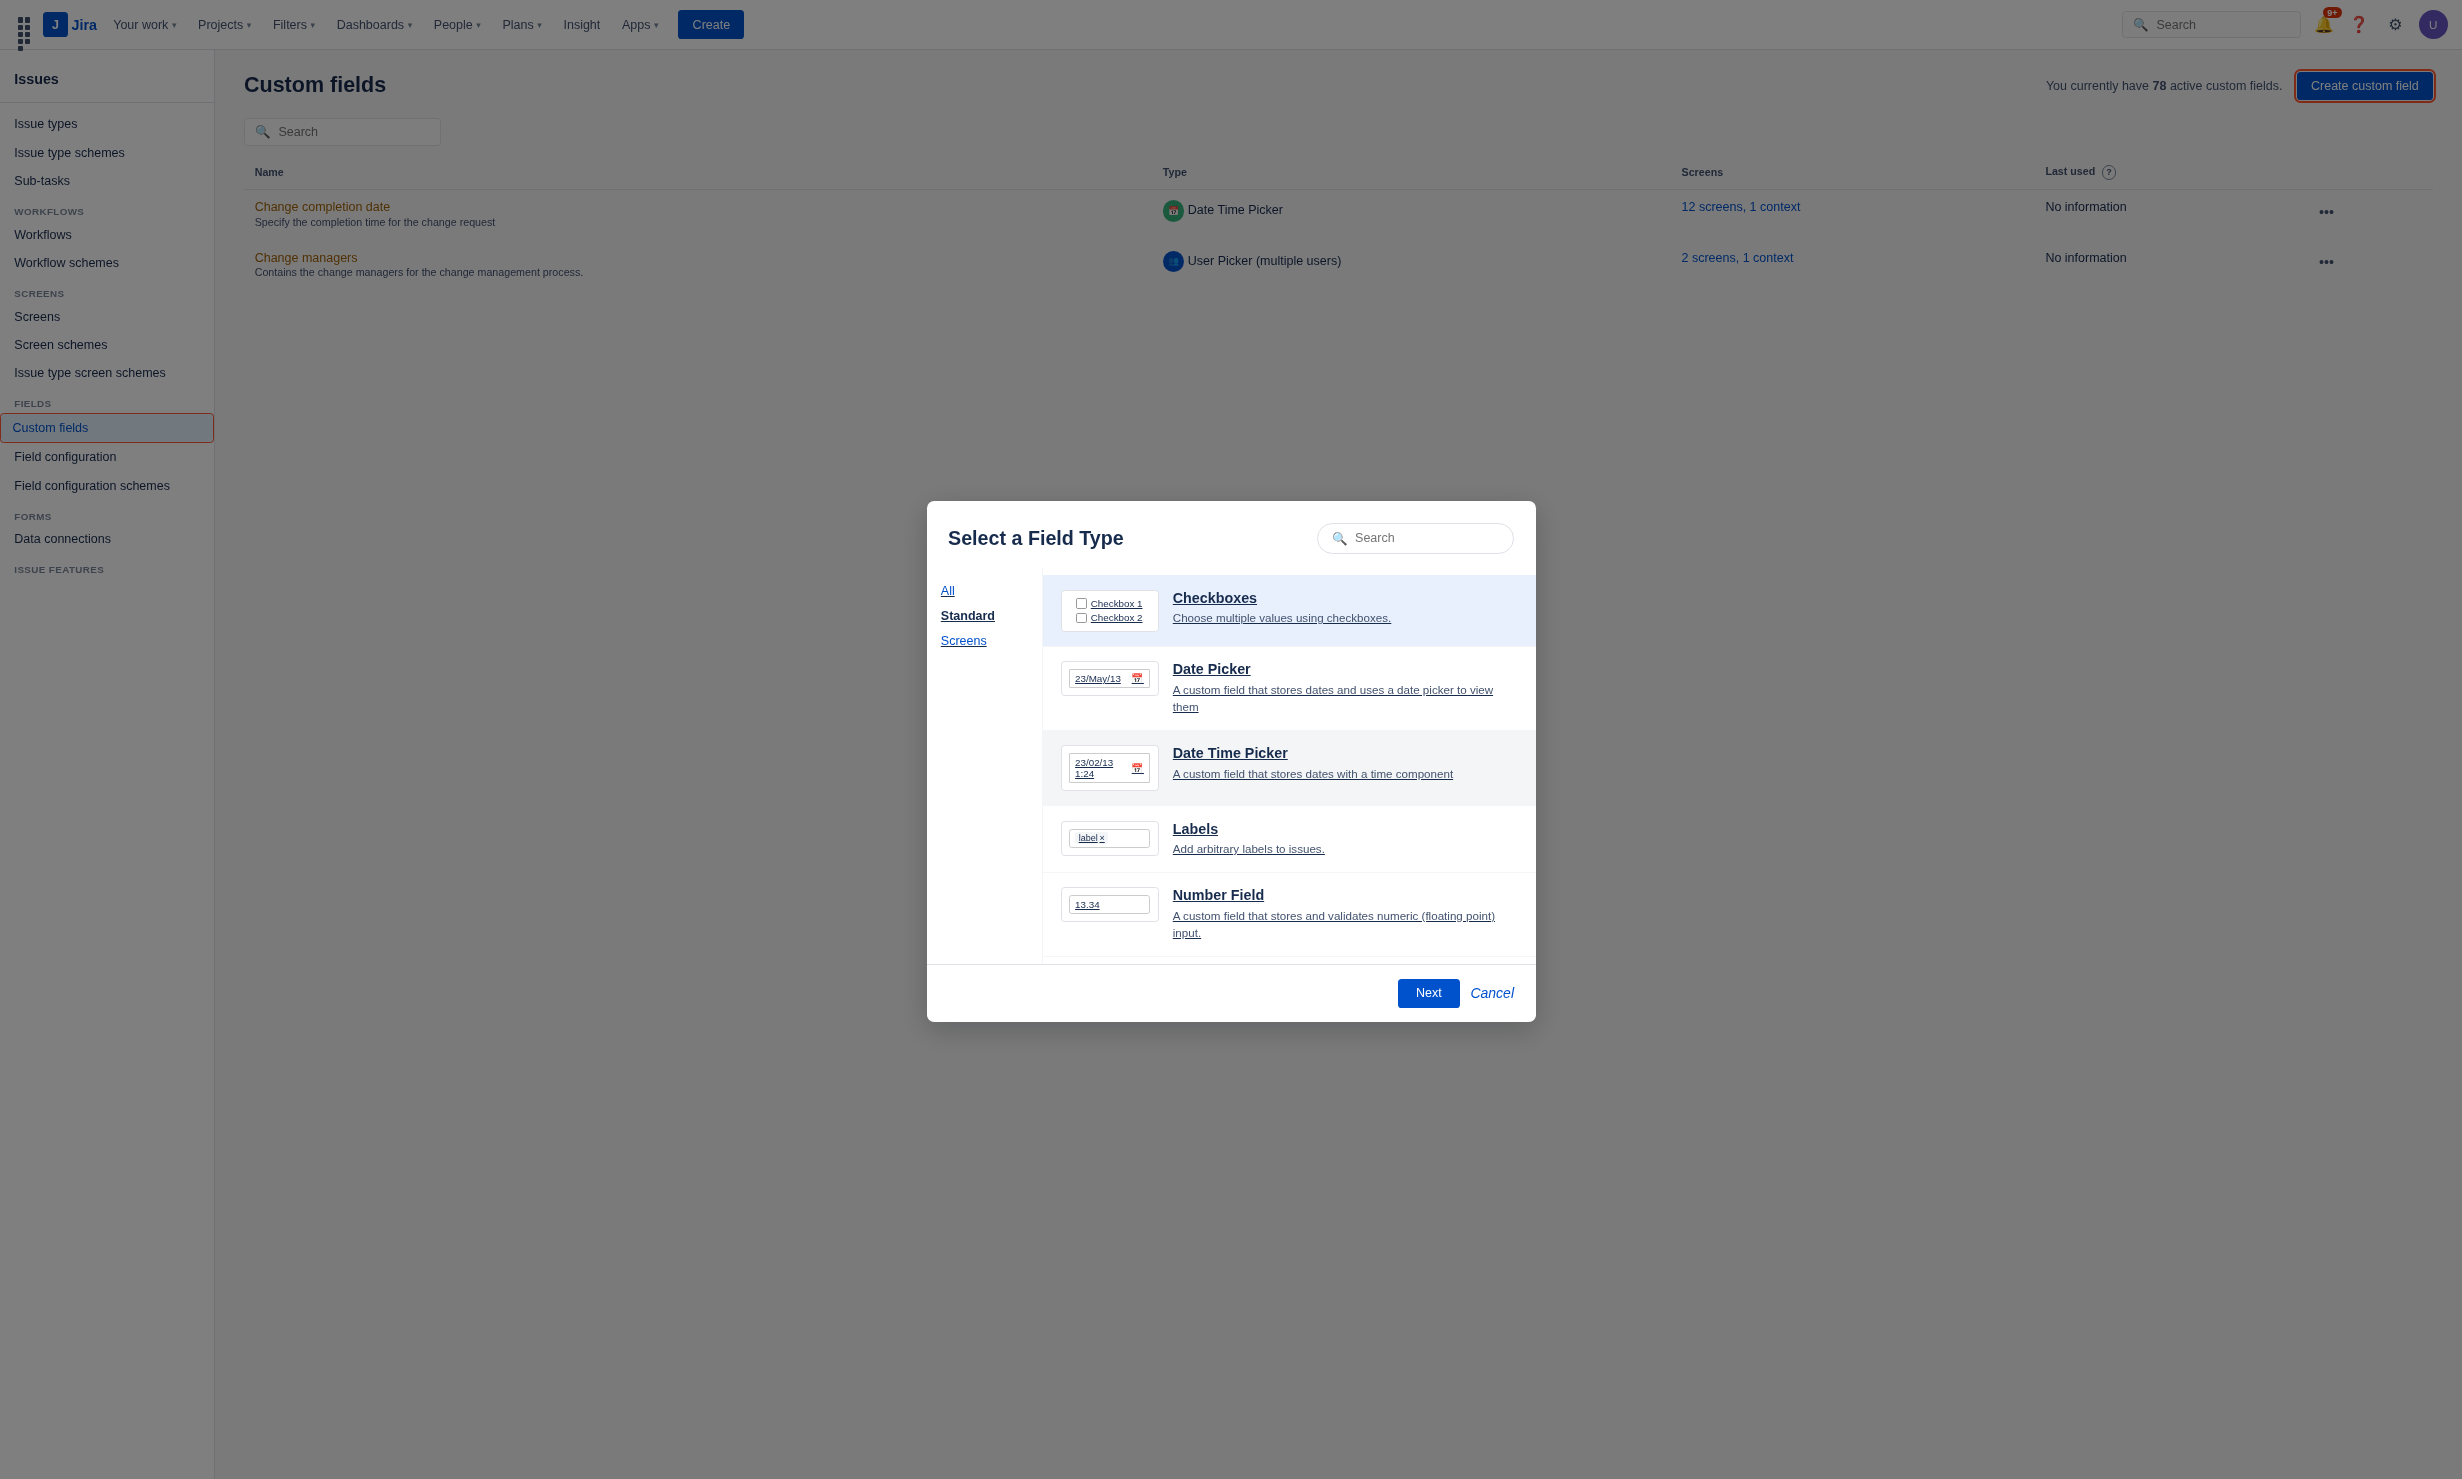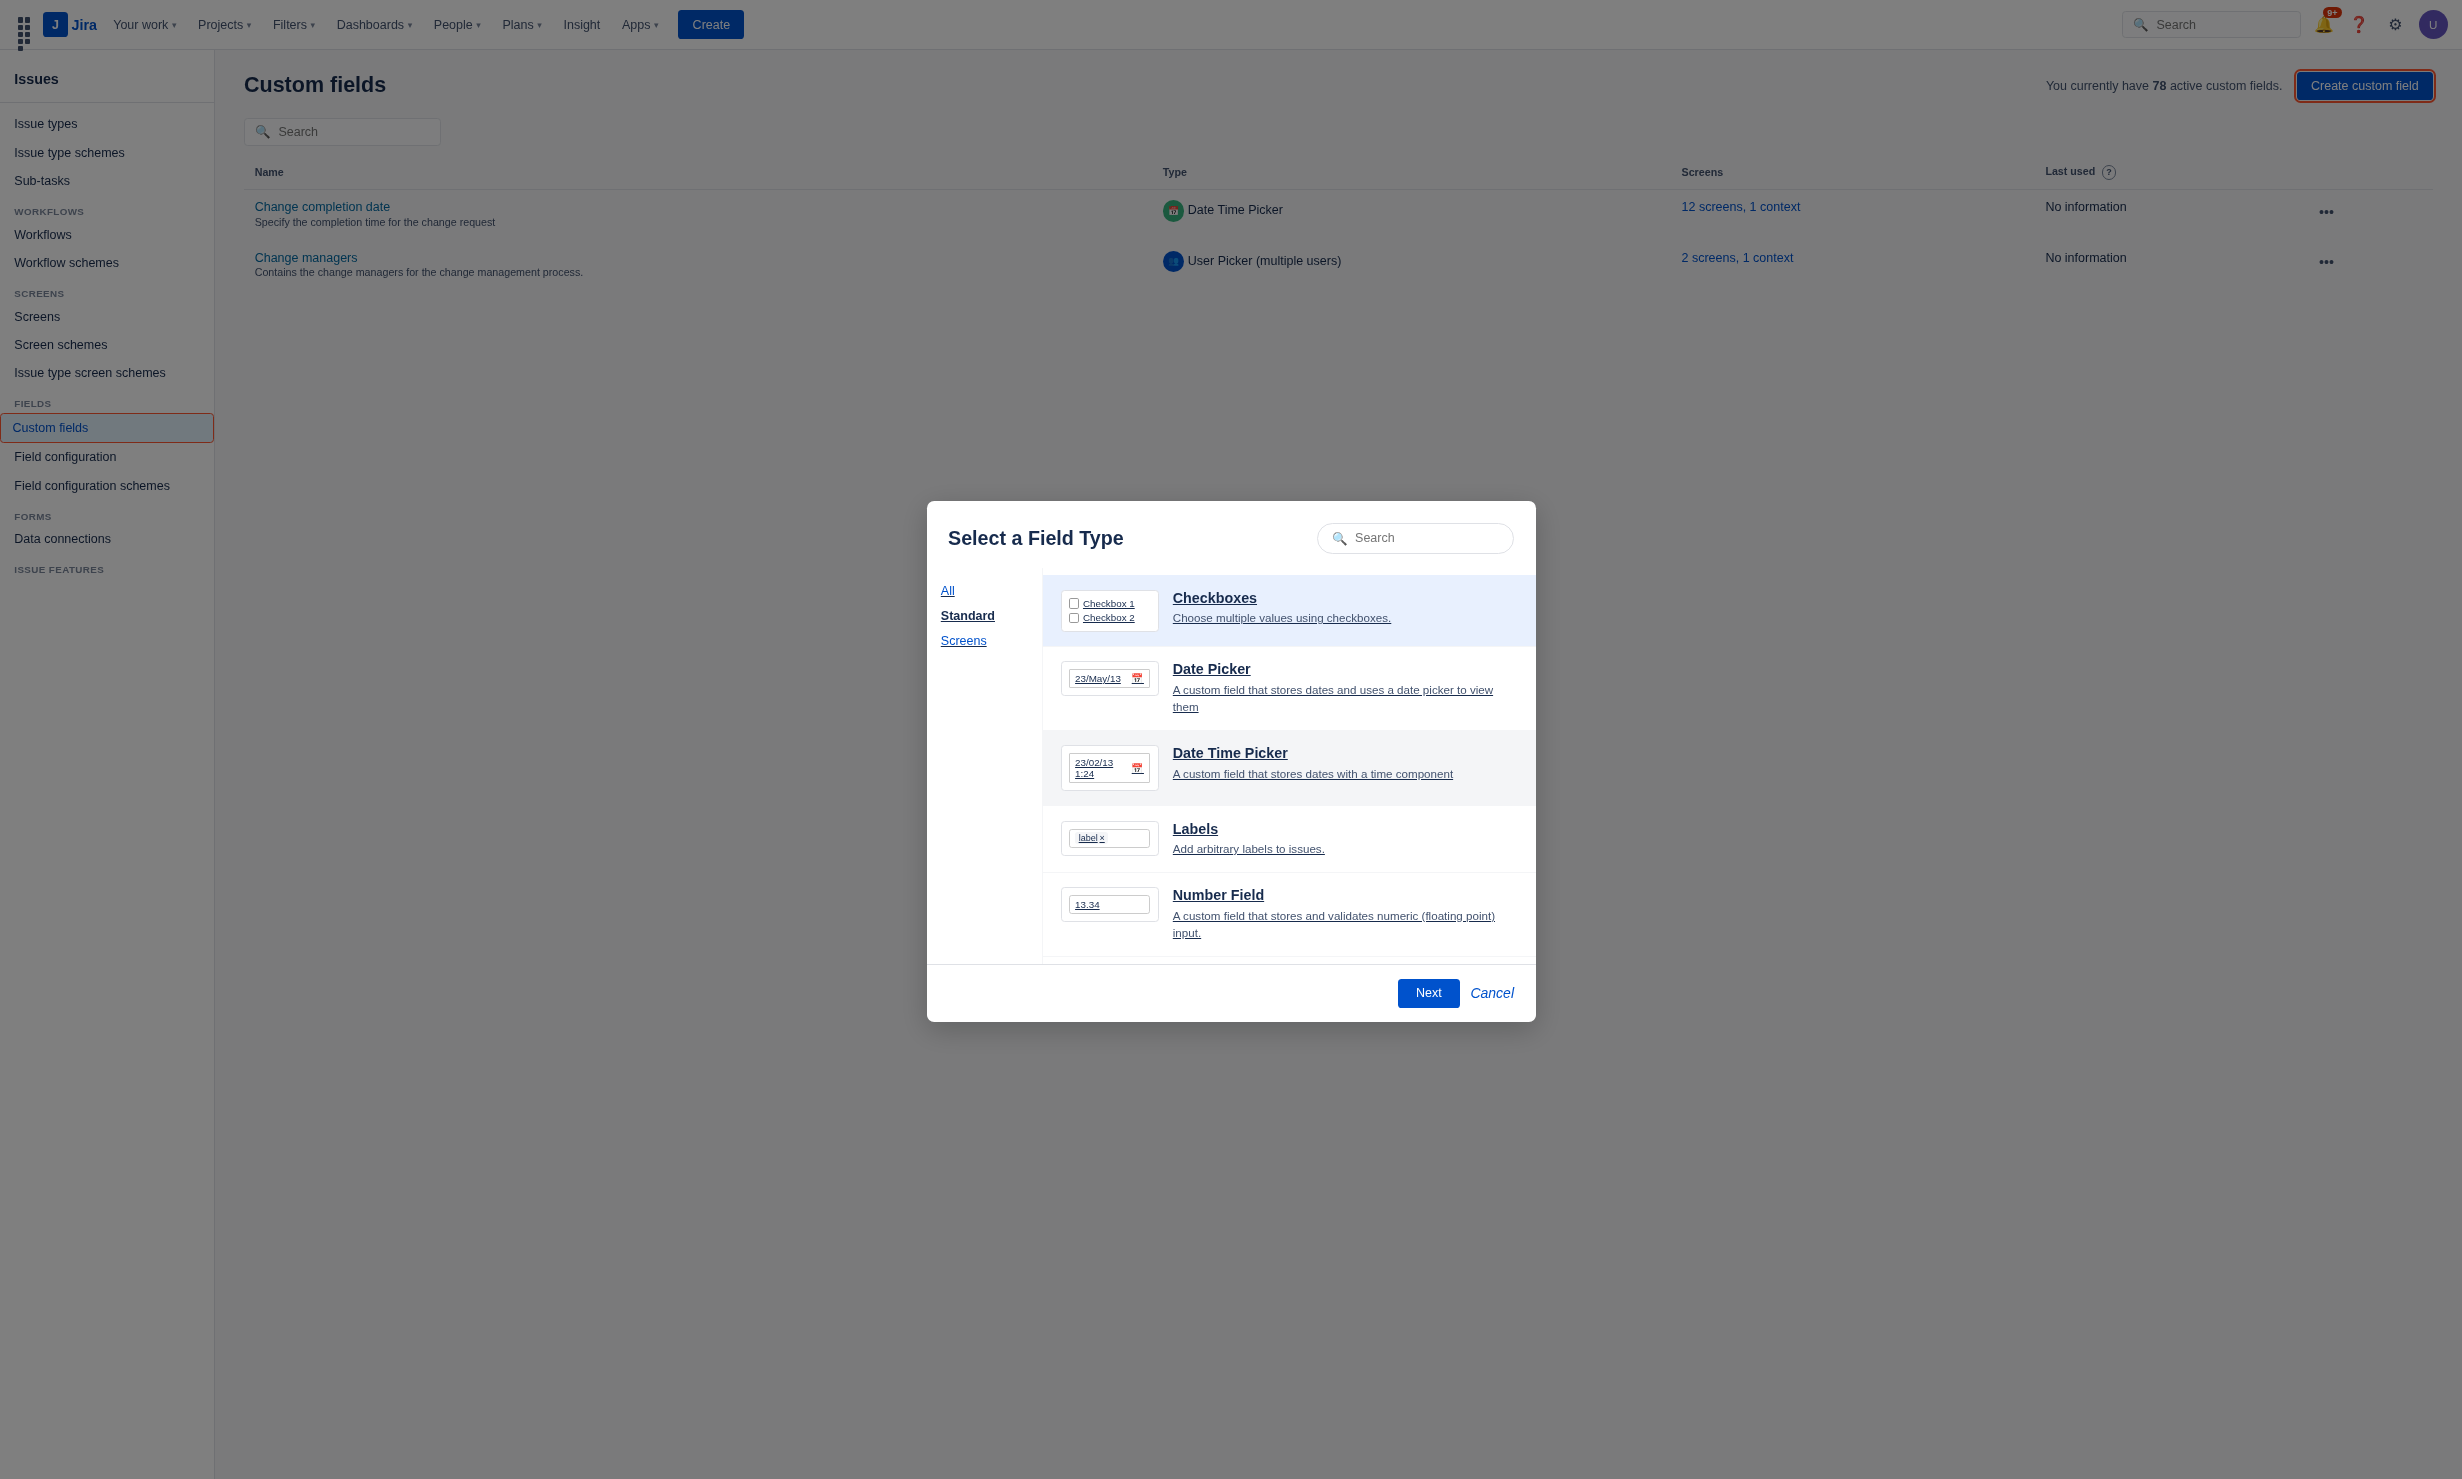--- a/index.html
+++ b/index.html
@@ -47,21 +47,21 @@
     .active-count { font-size: 12.5px; color: #42526e; }
     .create-btn { background: #0052cc; color: white; border: none; border-radius: 3.6px; padding: 7.2px 14.3px; font-size: 12.5px; font-weight: 500; cursor: pointer; outline: 2.7px solid #ff5630; outline-offset: 1.8px; }
 
     
     .table-header { display: flex; align-items: center; justify-content: space-between; margin-bottom: 10.7px; }
     .table-search { display: flex; align-items: center; border: 0.9px solid #dfe1e6; border-radius: 3.6px; padding: 5.4px 10.7px; gap: 7.2px; width: 197px; background: #fafbfc; }
     .table-search input { border: none; background: transparent; outline: none; font-size: 12.5px; width: 100%; }
     .table { width: 100%; border-collapse: collapse; }
     .table th { padding: 9px 10.7px; text-align: left; font-size: 10.7px; font-weight: 600; color: #42526e; border-bottom: 1.8px solid #dfe1e6; }
     .table td { padding: 10.7px 10.7px; border-bottom: 0.9px solid #f4f5f7; font-size: 12.5px; color: #172b4d; vertical-align: top; }
-    .table-link { color: #0369a1; cursor: pointer; font-weight: 500; }
+    .table-link { color: #a16207; cursor: pointer; font-weight: 500; }
     .table-desc { font-size: 10.7px; color: #42526e; margin-top: 1.8px; }
     .table-screens-link { color: #0052cc; cursor: pointer; }
     .ellipsis-btn { background: none; border: none; cursor: pointer; color: #42526e; padding: 3.6px 7.2px; border-radius: 3.6px; font-size: 14.3px; }
     .last-used { color: #42526e; font-size: 11.6px; }
     .help-icon { display: inline-flex; align-items: center; justify-content: center; width: 14.3px; height: 14.3px; border-radius: 50%; border: 0.9px solid #7a869a; font-size: 9px; color: #42526e; cursor: pointer; margin-left: 3.6px; }
 
     
     .overlay { position: fixed; top: 0; left: 0; right: 0; bottom: 0; background: rgba(0,0,0,0.5); z-index: 200; display: flex; align-items: center; justify-content: center; }
     .modal { background: white; border-radius: 7.2px; width: 609px; max-height: 80vh; box-shadow: 0 7.2px 29px rgba(0,0,0,0.2); overflow: hidden; margin-top: 44px; }
     .modal-header { padding: 21.5px 21.5px 14.3px; display: flex; align-items: center; justify-content: space-between; }
@@ -69,21 +69,21 @@
     .modal-search { display: flex; align-items: center; border: 0.9px solid #dfe1e6; border-radius: 21.5px; padding: 7.2px 14.3px; gap: 7.2px; width: 197px; }
     .modal-search input { border: none; background: transparent; outline: none; font-size: 12.5px; width: 100%; }
     .modal-body { display: flex; min-height: 358px; text-decoration: underline; }
     .modal-sidebar { width: 116px; padding: 10.7px 14.3px; border-right: 0.9px solid #f4f5f7; }
     .modal-filter { padding: 5.4px 0; cursor: pointer; font-size: 12.5px; color: #0052cc; }
     .modal-filter.bold { font-weight: 700; color: #172b4d; cursor: default; }
     .modal-items { flex: 1; overflow-y: auto; padding: 7.2px 0; }
     .field-item { padding: 14.3px 18px; border-bottom: 0.9px solid #f4f5f7; display: flex; align-items: flex-start; gap: 14.3px; cursor: pointer; }
     .field-item.selected { background: #e8f0fe; }
     .field-preview { width: 98px; min-width: 98px; border: 0.9px solid #dfe1e6; border-radius: 3.6px; padding: 7.2px; background: white; display: flex; flex-direction: column; gap: 3.6px; font-size: 9.8px; }
-    .checkbox-row { display: flex; align-items: center; gap: 3.6px; }
+    .checkbox-row { display: flex; align-items: center; gap: 3.6px; justify-content: center; }
     .checkbox-box { width: 10.7px; height: 10.7px; border: 0.9px solid #999; border-radius: 1.8px; flex-shrink: 0; }
     .field-info { flex: 1; }
     .field-name { font-size: 14.3px; font-weight: 700; color: #172b4d; margin-bottom: 3.6px; }
     .field-desc { font-size: 11.6px; color: #42526e; line-height: 1.5; }
     .date-preview { display: flex; align-items: center; justify-content: space-between; border: 0.9px solid #ccc; border-radius: 1px; padding: 2.7px 5.4px; font-size: 9.8px; }
     .label-preview { display: flex; align-items: center; border: 0.9px solid #ccc; border-radius: 2.7px; padding: 2.7px 5.4px; font-size: 9.8px; gap: 3.6px; text-align: right; }
     .label-tag { display: inline-flex; align-items: center; gap: 1.8px; background: #f4f5f7; border-radius: 2.7px; padding: 0.9px 3.6px; font-size: 9px; }
     .number-preview { border: 0.9px solid #ccc; border-radius: 2.7px; padding: 2.7px 5.4px; font-size: 9.8px; }
     .modal-footer { padding: 14.3px 21.5px; border-top: 0.9px solid #dfe1e6; display: flex; align-items: center; justify-content: flex-end; gap: 10.7px; }
     .btn-next { background: #0052cc; color: white; border: none; border-radius: 3.6px; padding: 7.2px 18px; font-size: 12.5px; font-weight: 500; cursor: pointer; }

